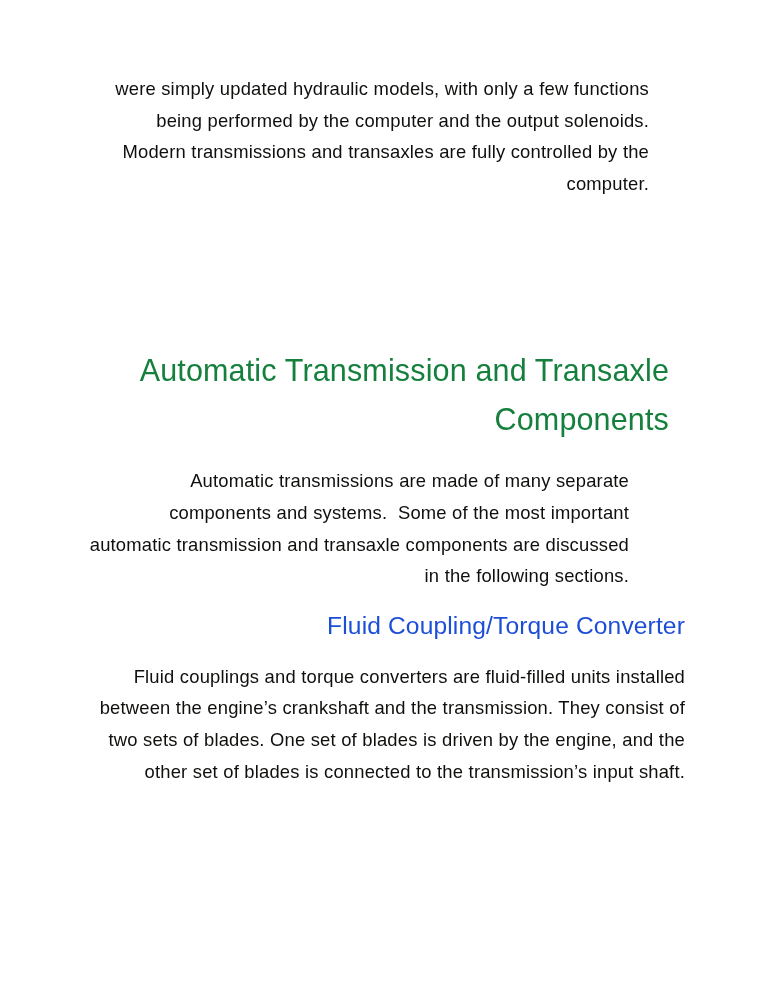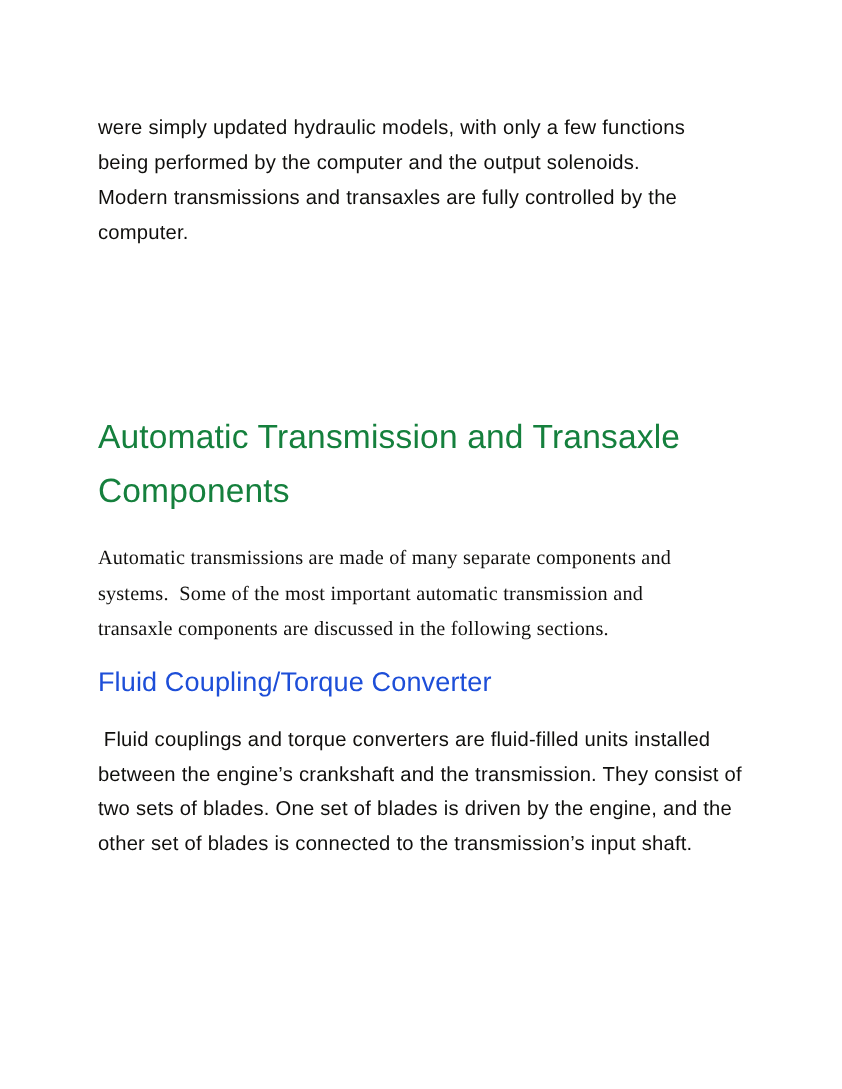--- a/index.html
+++ b/index.html
@@ -21,43 +21,43 @@
     position: relative;
     width: 765px;
     height: 990px;
     background: #ffffff;
     box-sizing: border-box;
   }
 
   .content {
     position: absolute;
     left: 89px;
-    top: 100px;
+    top: 73px;
     width: 596px;
+    text-align: right;
   }
 
   
   .para {
     font-size: 18.4px;
     line-height: 31.6px;
     font-weight: 400;
     letter-spacing: 0.01em;
     color: #100f0d;
     margin: 0;
     white-space: pre-wrap;
     word-spacing: 0.005em;
   }
 
   .para-intro {
     width: 560px;
   }
 
   .para-components {
     width: 540px;
-    font-family: Liberation Serif, serif;
   }
 
   .para-fluid {
     width: 596px;
   }
 
   
   .gap-large {
     height: 147px;
   }

